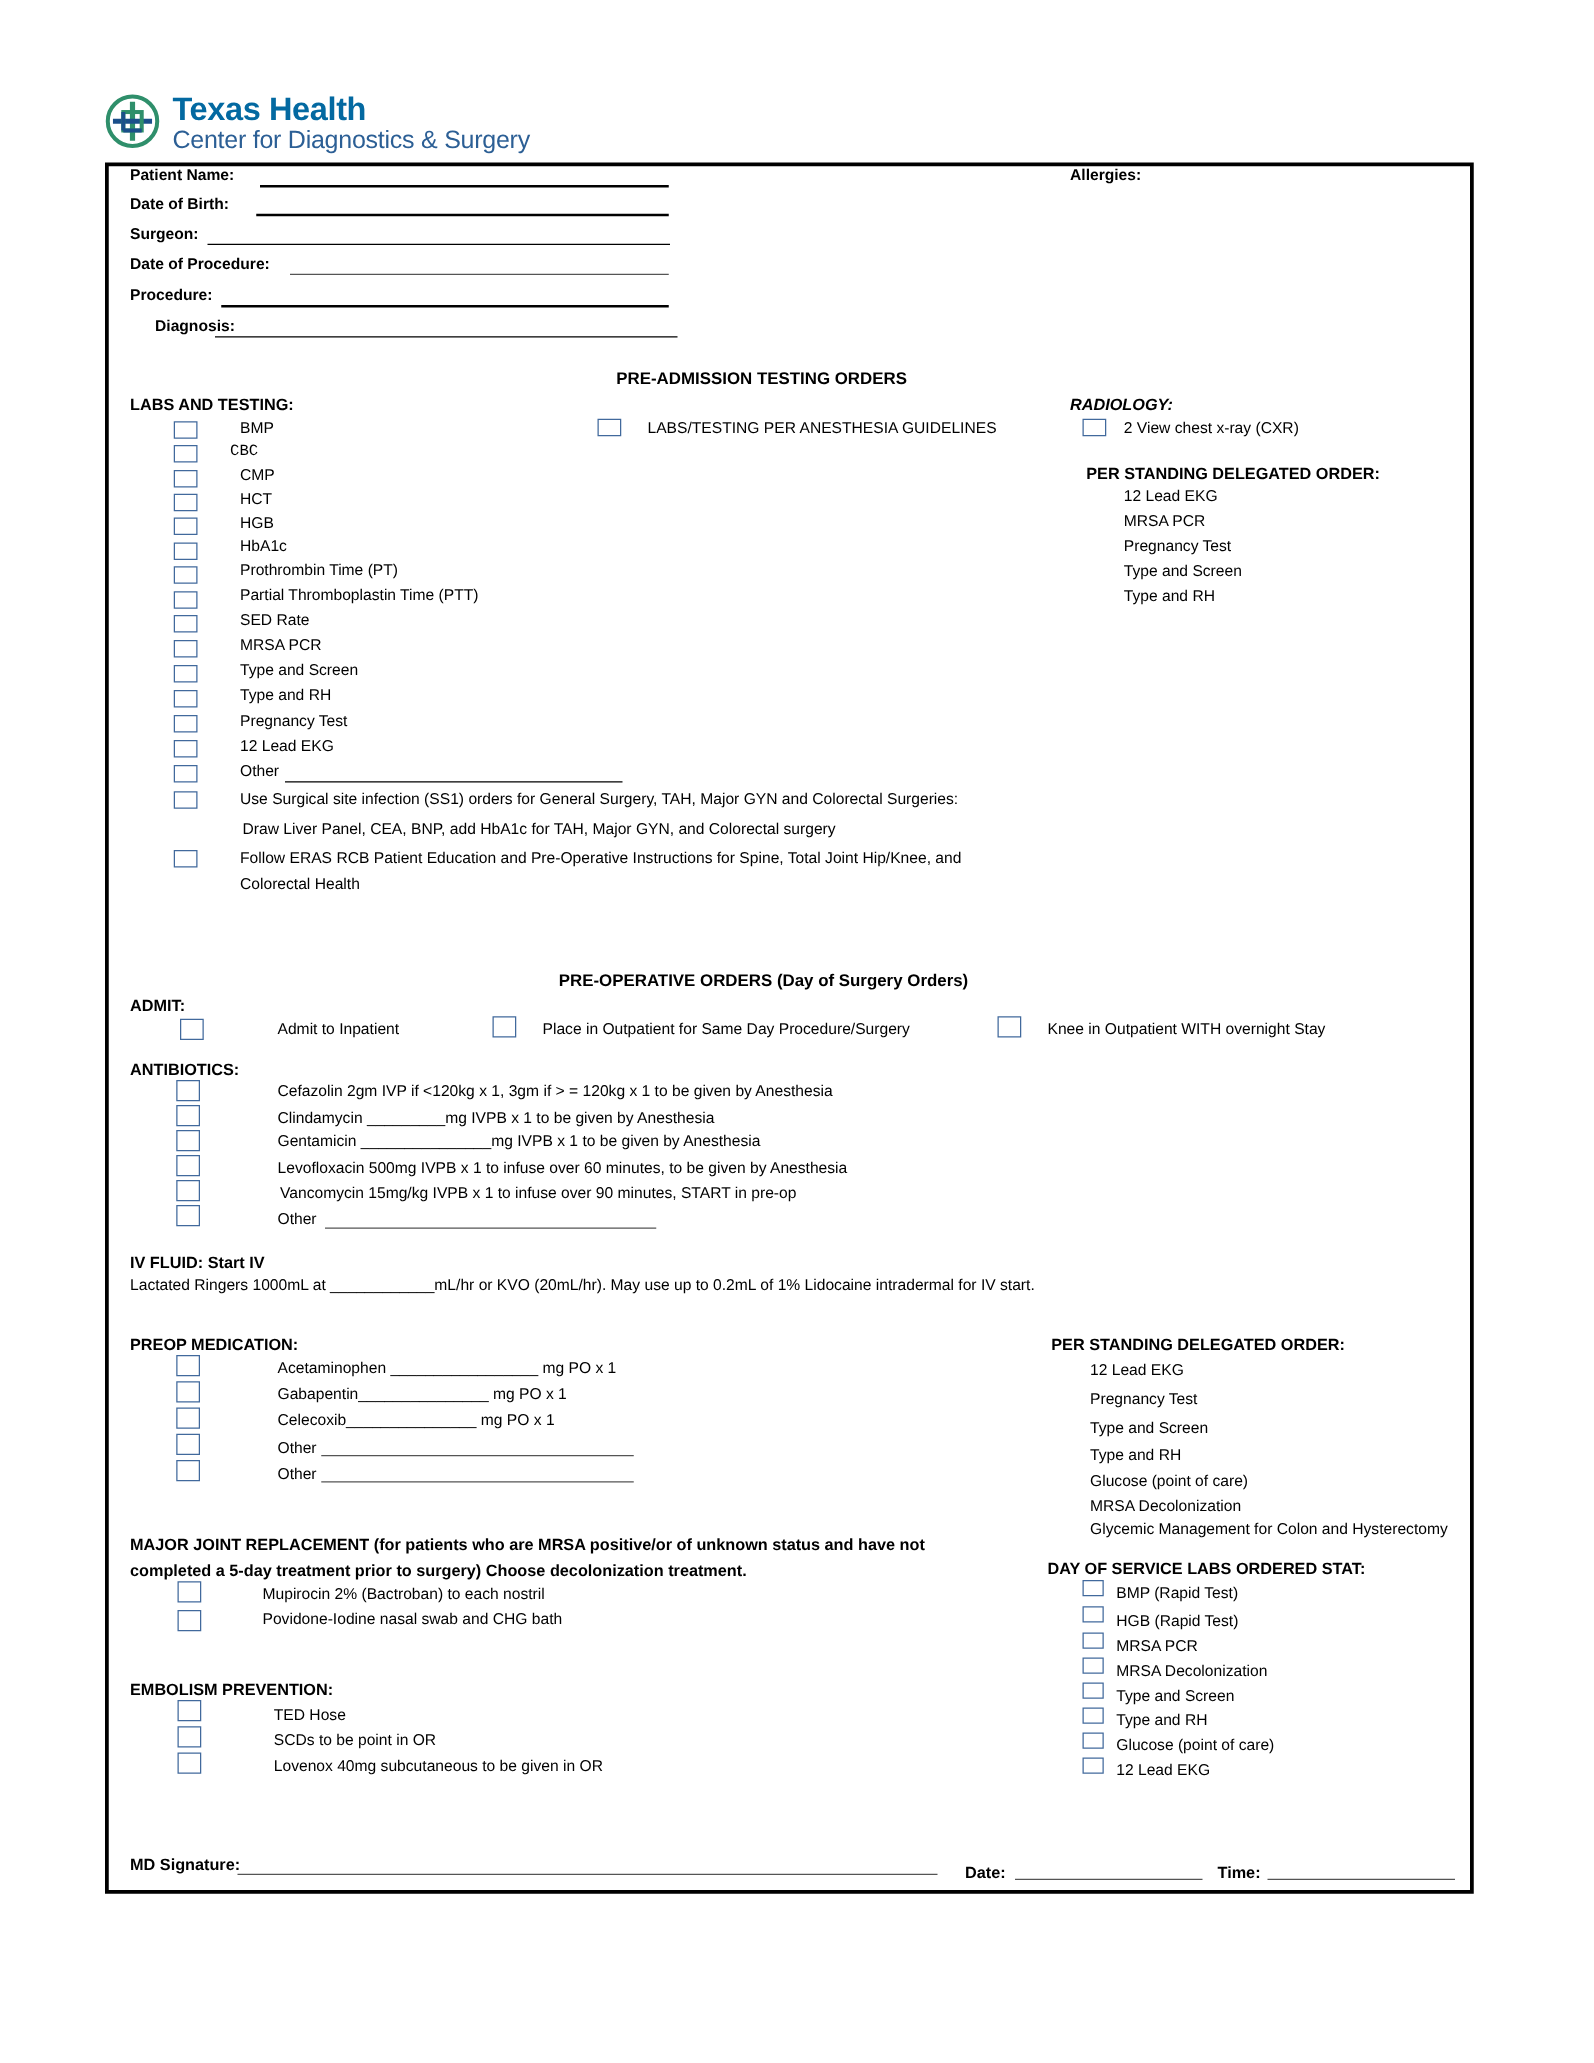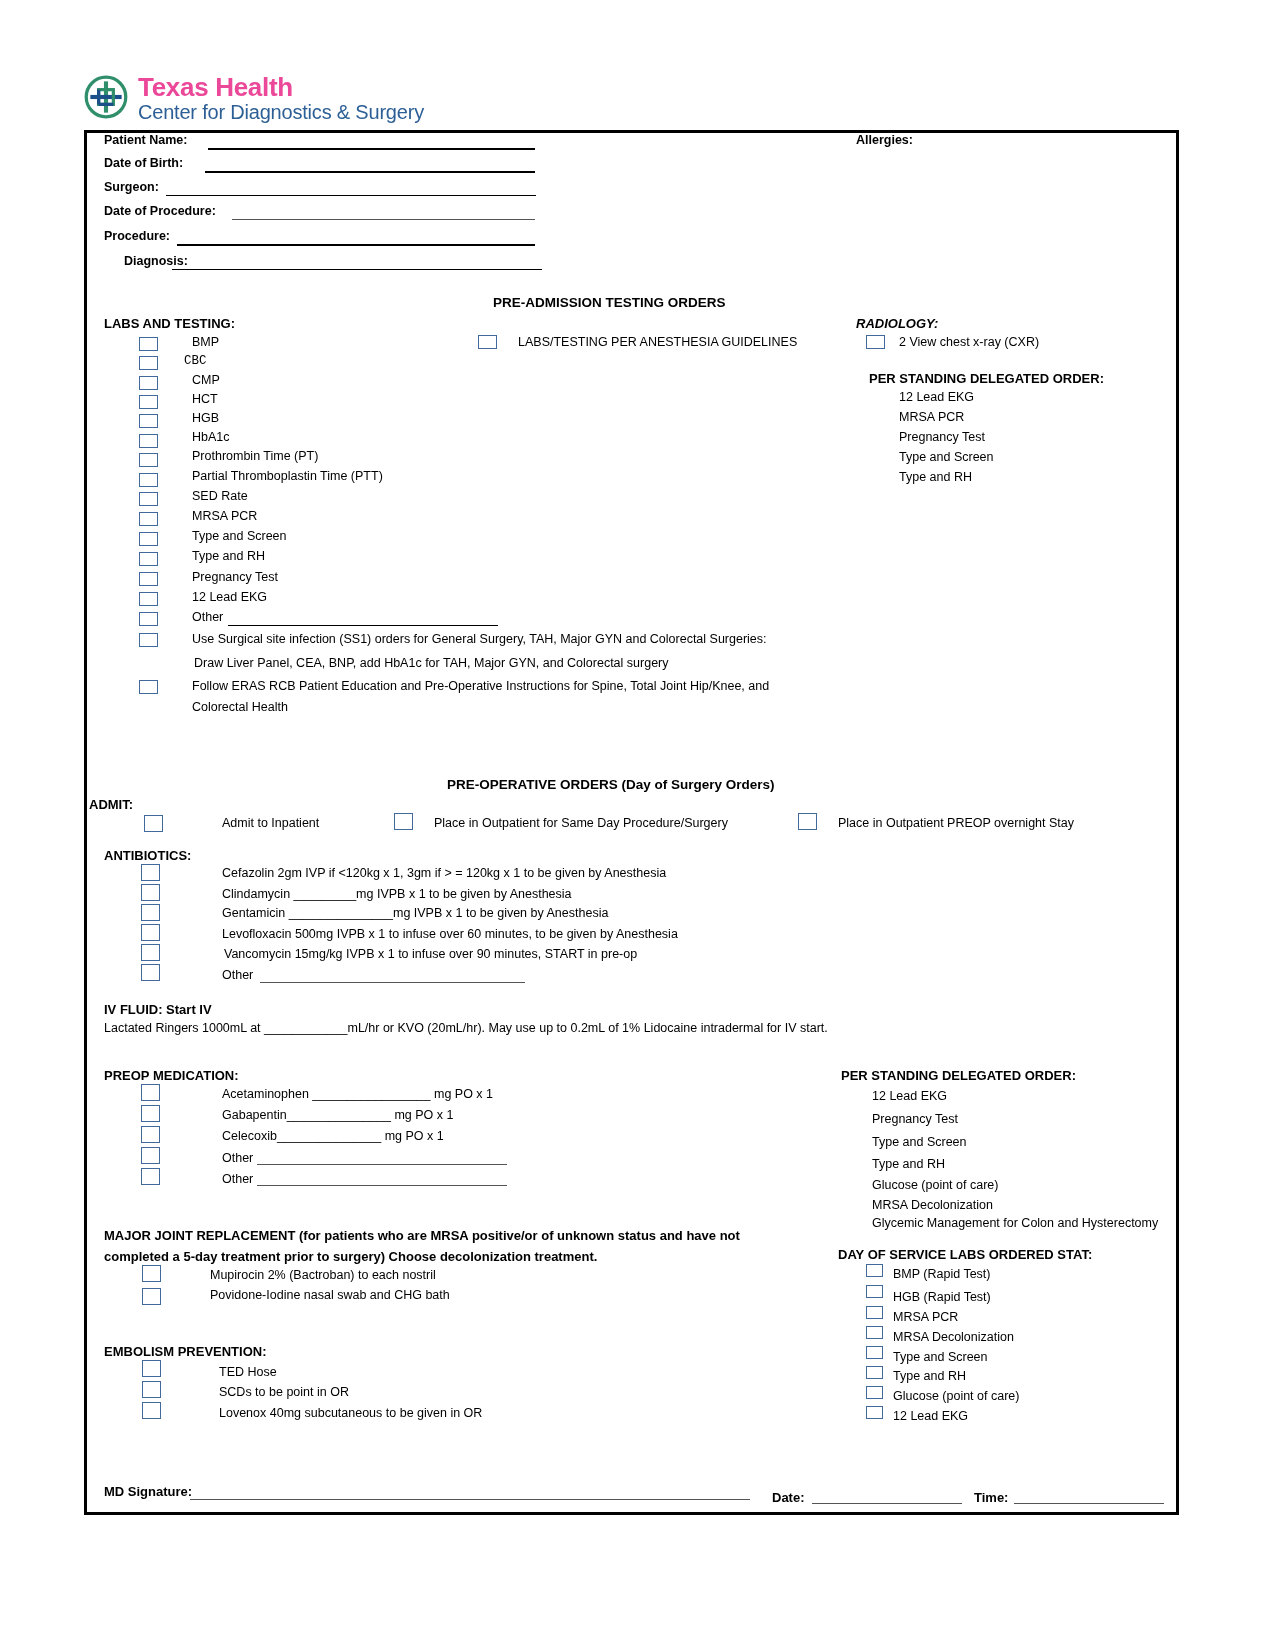--- a/index.html
+++ b/index.html
@@ -11,21 +11,21 @@
     color:#000;
     position:relative;
   }
   .page { position:absolute; left:0; top:0; width:1275px; height:1650px; }
 
   
   .logo-wrap { position:absolute; left:83px; top:72px; display:flex; align-items:center; }
   .logo-mark { width:46px; height:46px; margin-right:9px; flex:0 0 auto; }
   .logo-text { line-height:1; padding-top:2px; }
   .logo-line1 {
-    font-size:26px; font-weight:bold; color:#ec4899;
+    font-size:26px; font-weight:bold; color:#0369a1;
     letter-spacing:-0.3px; display:block;
   }
   .logo-line2 {
     font-size:20px; color:#2c5f95; display:block; margin-top:2px;
     letter-spacing:-0.2px;
   }
 
   
   .formbox {
     position:absolute; left:84px; top:130px;
@@ -161,29 +161,29 @@
 
   <div class="t b" style="left:869px; top:372px; font-size:13px;">PER STANDING DELEGATED ORDER:</div>
   <div class="t" style="left:899px; top:391px;">12 Lead EKG</div>
   <div class="t" style="left:899px; top:411px;">MRSA PCR</div>
   <div class="t" style="left:899px; top:431px;">Pregnancy Test</div>
   <div class="t" style="left:899px; top:451px;">Type and Screen</div>
   <div class="t" style="left:899px; top:471px;">Type and RH</div>
 
   <div class="t b" style="left:447px; top:778px; font-size:13.5px;">PRE-OPERATIVE ORDERS (Day of Surgery Orders)</div>
 
-  <div class="t b" style="left:89px; top:798px; font-size:13px;text-align:right;">ADMIT:</div>
+  <div class="t b" style="left:104px; top:798px; font-size:13px;text-align:right;">ADMIT:</div>
   <div class="cb cb-tall" style="left:144px; top:815px;"></div>
   <div class="t" style="left:222px; top:817px;">Admit to Inpatient</div>
 
   <div class="cb cb-tall" style="left:394px; top:813px;"></div>
   <div class="t" style="left:434px; top:817px;">Place in Outpatient for Same Day Procedure/Surgery</div>
 
   <div class="cb cb-tall" style="left:798px; top:813px;"></div>
-  <div class="t" style="left:838px; top:817px;">Place in Outpatient PREOP overnight Stay</div>
+  <div class="t" style="left:838px; top:817px;">Knee in Outpatient WITH overnight Stay</div>
 
   <div class="t b" style="left:104px; top:849px; font-size:13px;">ANTIBIOTICS:</div>
 
   <div class="cb cb-tall" style="left:141px; top:864px;"></div>
   <div class="t" style="left:222px; top:867px;">Cefazolin 2gm IVP if &lt;120kg x 1, 3gm if &gt; = 120kg x 1 to be given by Anesthesia</div>
 
   <div class="cb cb-tall" style="left:141px; top:884px;"></div>
   <div class="t" style="left:222px; top:888px;">Clindamycin _________mg IVPB x 1 to be given by Anesthesia</div>
 
   <div class="cb cb-tall" style="left:141px; top:904px;"></div>

